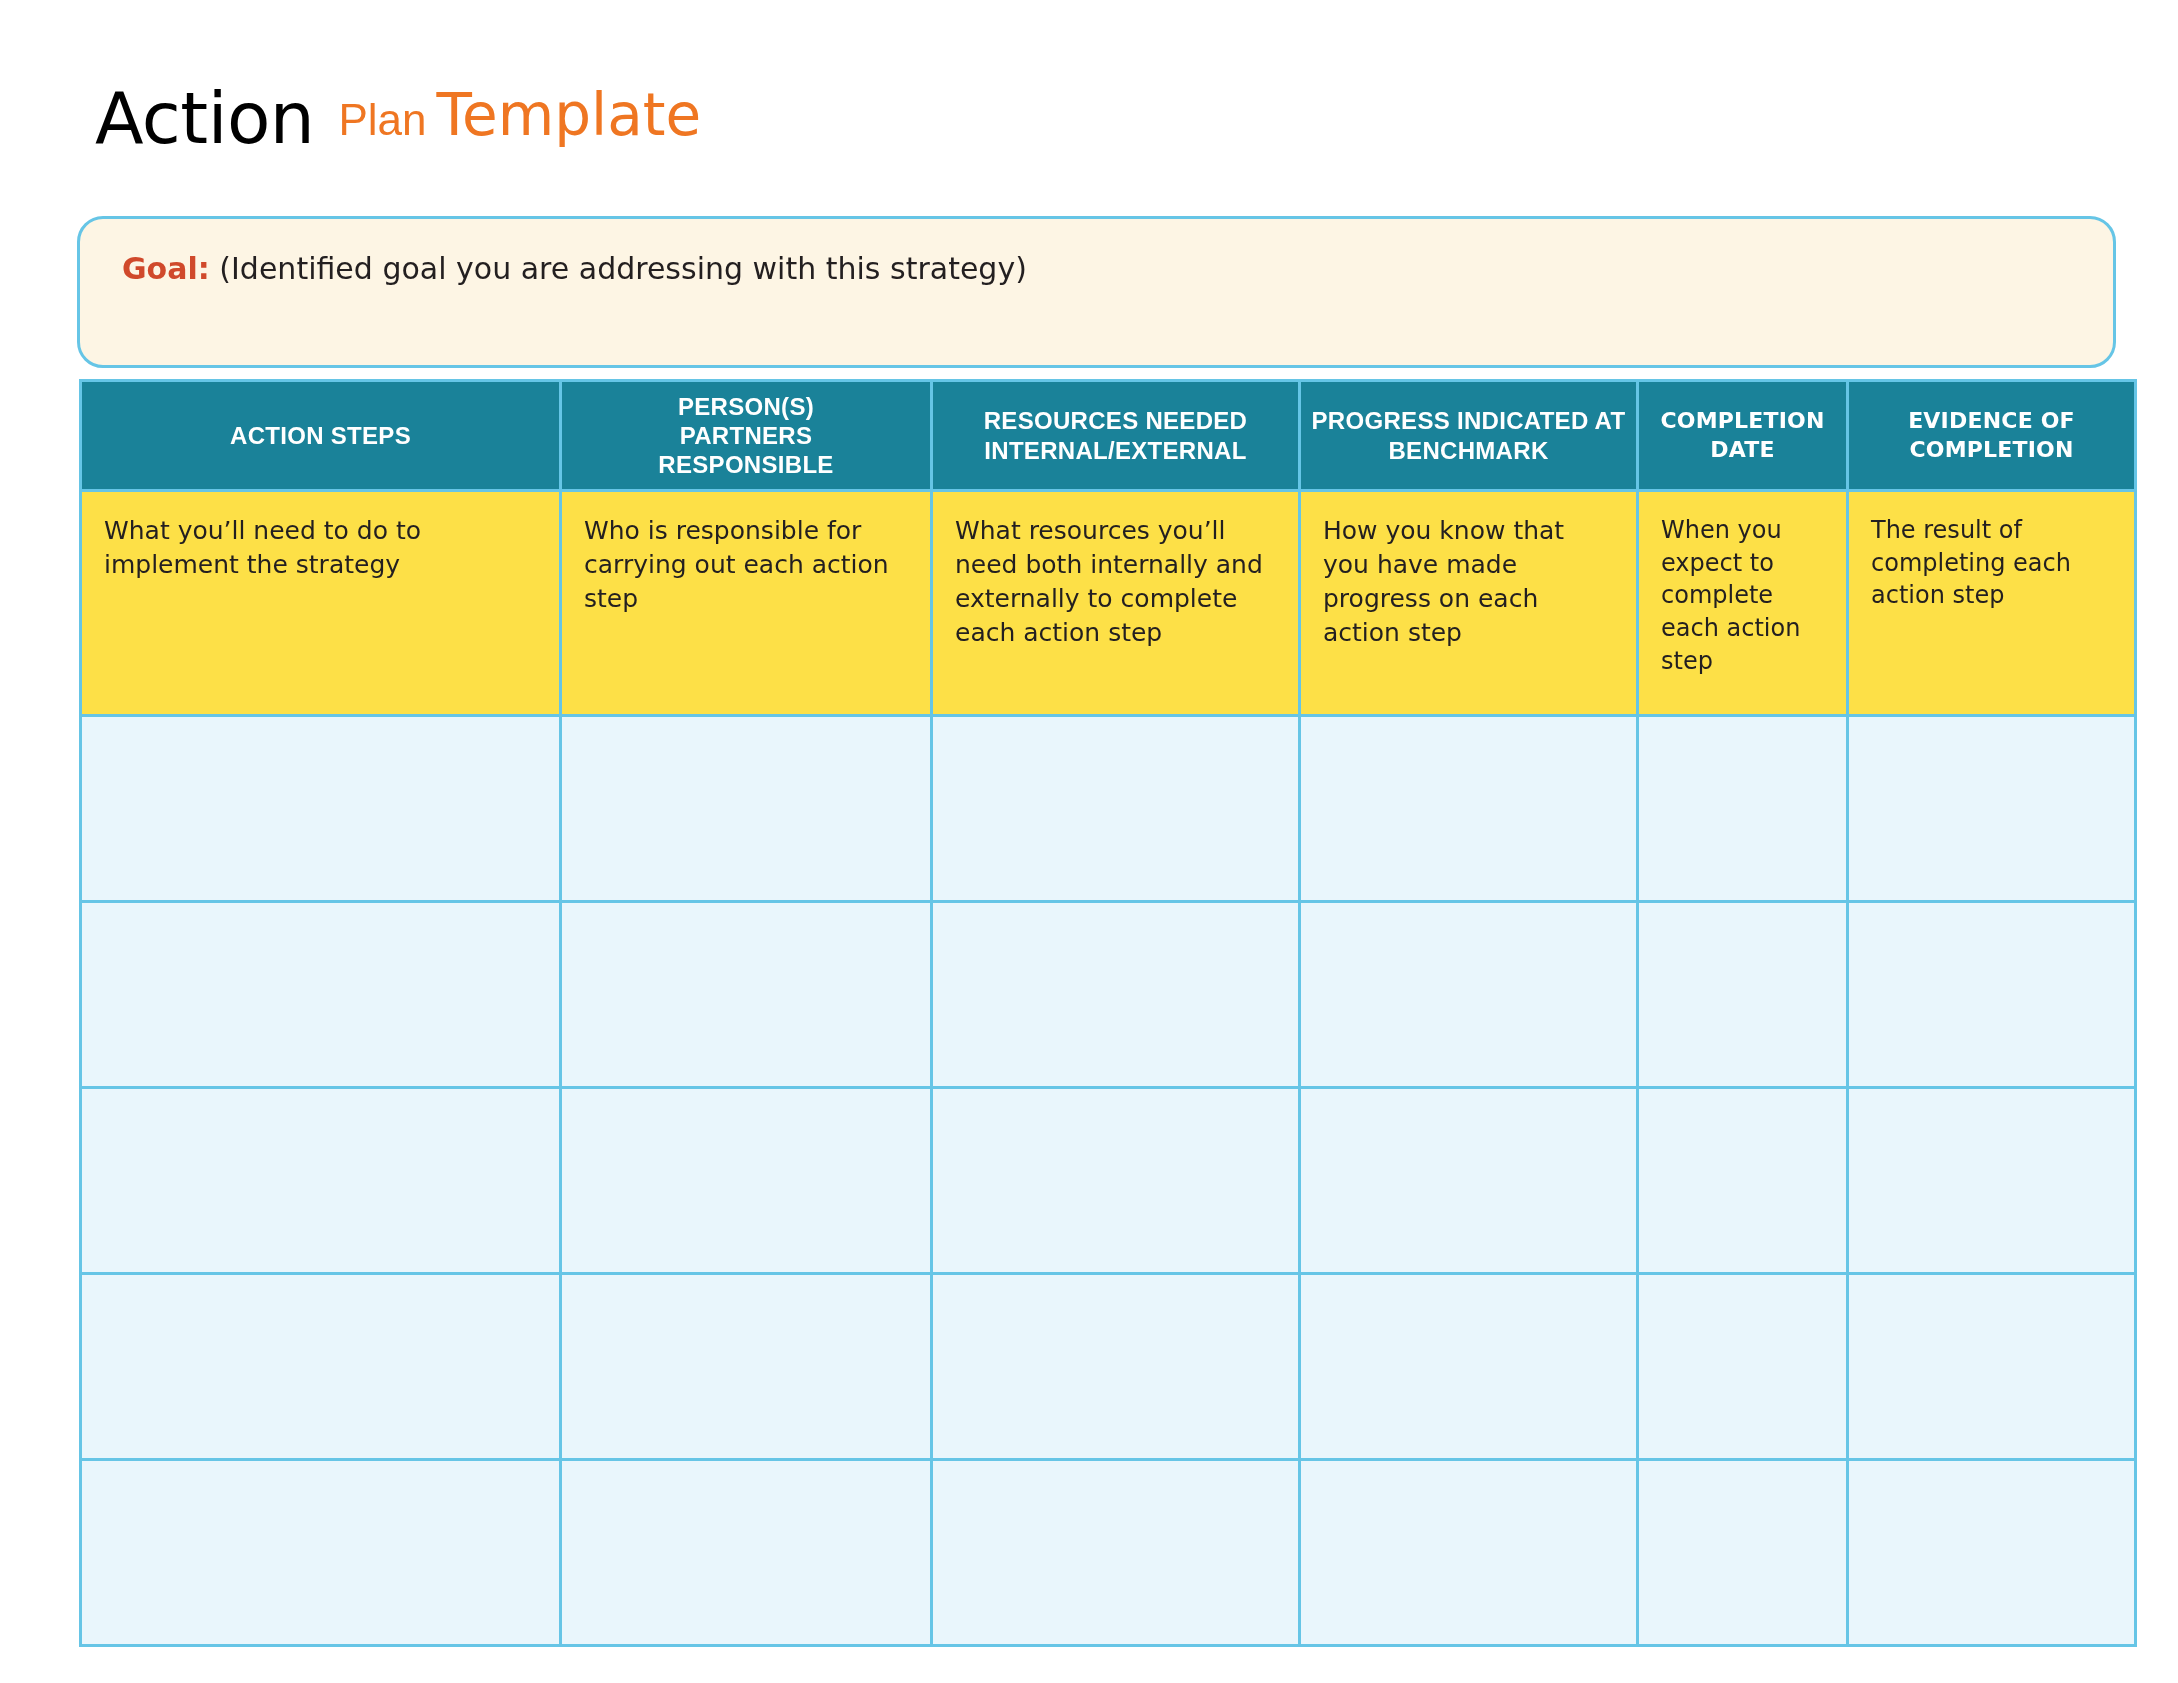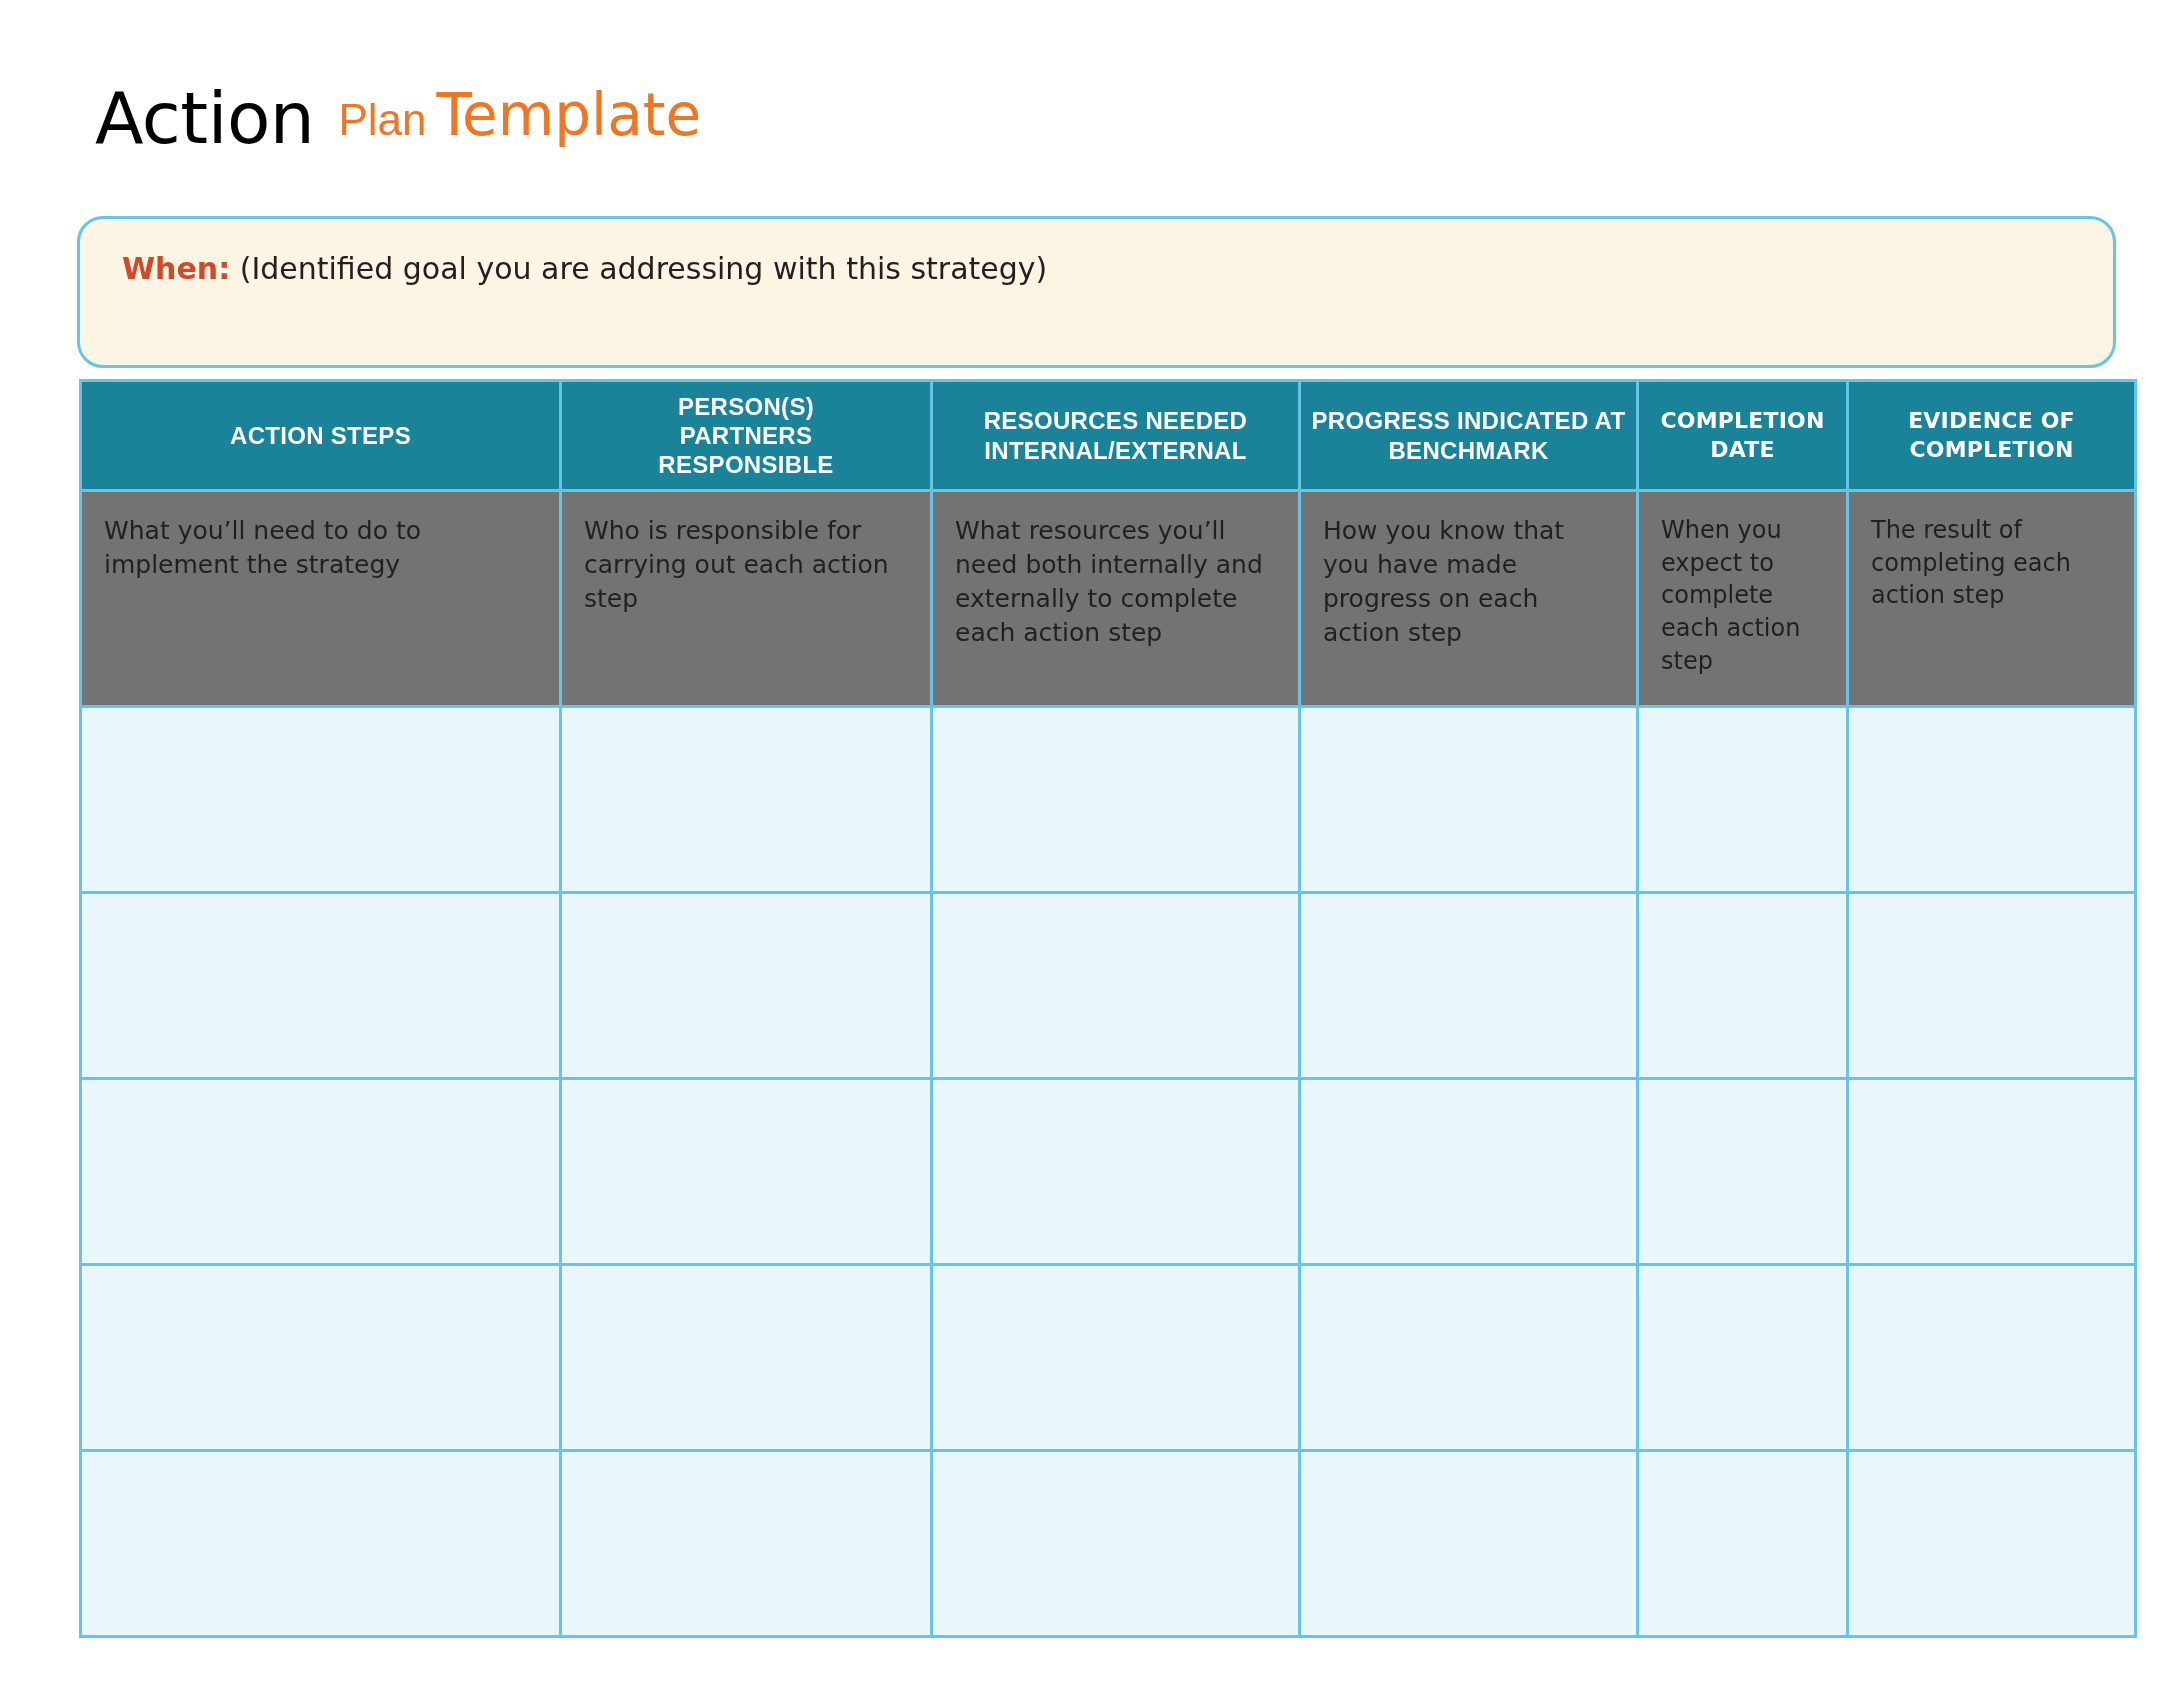--- a/index.html
+++ b/index.html
@@ -115,22 +115,22 @@
     line-height: 1.28;
     letter-spacing: 0.2px;
   }
 
   .table td {
     border: 3px solid #66c5e6;
     vertical-align: top;
   }
 
   tr.desc-row td {
-    background: #737373;
-    padding: 22px 20px 28px 22px;
+    background: #fde047;
+    padding: 22px 20px 37px 22px;
     height: 186px;
   }
   .desc-text {
     font-family: "DejaVu Sans", sans-serif;
     font-size: 25px;
     line-height: 1.36;
     color: #231f20;
   }
   .desc-text.narrow { font-size: 24px; }
 
@@ -141,21 +141,21 @@
 </style>
 </head>
 <body>
 
 <div class="title-wrap">
   <span class="title-action">Action</span><span class="title-plan">Plan</span><span class="title-template">Template</span>
 </div>
 
 <div class="goal-box">
   <div class="goal-line">
-    <span class="goal-key">When:</span>
+    <span class="goal-key">Goal:</span>
     <span>(Identified goal you are addressing with this strategy)</span>
   </div>
 </div>
 
 <table class="table">
   <colgroup>
     <col class="c1">
       <col class="c2">
       <col class="c3">
     <col class="c4">

